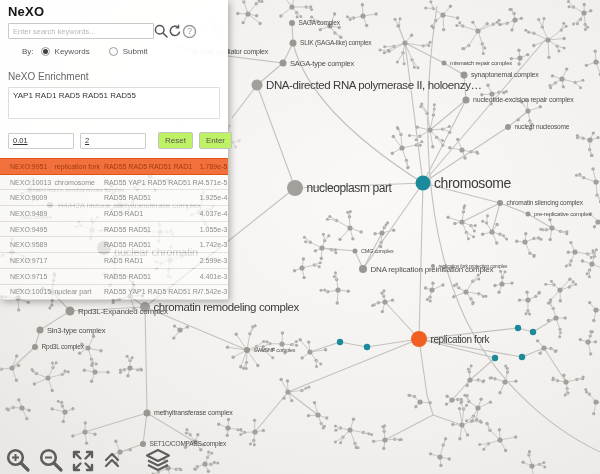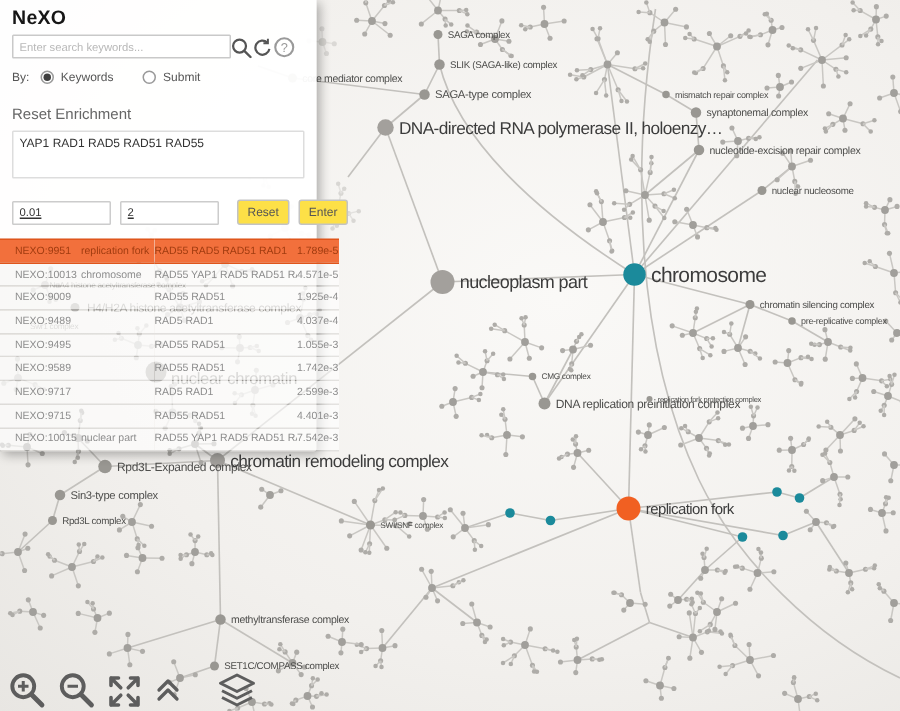--- a/index.html
+++ b/index.html
@@ -10,37 +10,37 @@
   }
   #net{position:absolute;left:0;top:0;}
   #net .e{stroke:#c9c7c3;stroke-width:1;fill:none;}
   #net .me{stroke:#c3c1bd;stroke-width:1.1;fill:none;}
   #net .nd{fill:#aeaca8;}
   #net .nd2{fill:#a19f9b;}
   #net .lbl-big{fill:#3c3c3c;letter-spacing:-0.4px;}
   #net .lbl-sm{fill:#4e4e4c;letter-spacing:-0.2px;}
   #net .lbl-faint{letter-spacing:-0.2px;}
 
-  .panel{position:absolute;left:0;top:0;width:211px;box-shadow:2px 2px 7px rgba(0,0,0,0.30);border-radius:0 0 2px 2px;}
+  .panel{position:absolute;left:0;top:0;width:228px;box-shadow:2px 2px 7px rgba(0,0,0,0.30);border-radius:0 0 2px 2px;}
   .panel-top{background:rgba(255,255,255,0.95);padding:4px 8px 9px 8px;}
   .title{font-size:13px;font-weight:bold;color:#161616;margin-bottom:4px;letter-spacing:0.2px;}
-  .search-row{display:flex;align-items:flex-end;gap:0;}
+  .search-row{display:flex;align-items:center;gap:0;}
   .search-input{width:136px;height:12px;border:1px solid #c9c9c9;border-radius:1px;font-size:7.5px;padding:1px 4px;color:#444;background:#fff;outline:none;font-family:inherit;}
   .search-input::placeholder{color:#b8b8b8;}
   .ibtn{background:none;border:none;padding:0;margin:0;cursor:pointer;line-height:0;}
-  .by-row{display:flex;align-items:center;gap:5px;margin-top:8px;font-size:8px;color:#555;}
+  .by-row{display:flex;align-items:center;gap:5px;margin-top:8px;font-size:8px;color:#555;margin-left:14px;}
   .by-row .lab{margin-right:2px;}
   .radio{width:7px;height:7px;border:1px solid #9a9a9a;border-radius:50%;display:inline-block;position:relative;background:#fff;}
   .radio.sel::after{content:"";position:absolute;left:1px;top:1px;right:1px;bottom:1px;background:#3f3f3f;border-radius:50%;}
   .radio-lab{margin-right:14px;}
   .te-heading{margin-top:15px;font-size:10px;color:#666;}
   .genes-box{margin-top:5px;width:100%;box-sizing:border-box;height:32px;border:1px solid #ddd;border-radius:1px;font-size:8px;color:#333;resize:none;padding:3px 4px;font-family:inherit;background:#fff;outline:none;}
   .inputs-row{display:flex;gap:6px;margin-top:9px;align-items:center;}
   .num-input{width:56px;height:12px;border:1px solid #ccc;border-radius:1px;font-size:7.5px;padding:1px 4px;color:#333;font-family:inherit;outline:none;text-decoration:underline;}
-  .btn{height:17px;font-size:8px;color:#555;background:#fde047;border:1px solid #c3c3c3;border-radius:2px;padding:0 6px;font-family:inherit;cursor:pointer;}
+  .btn{height:17px;font-size:8px;color:#555;background:#bef264;border:1px solid #c3c3c3;border-radius:2px;padding:0 6px;font-family:inherit;cursor:pointer;}
   .inputs-row .spacer{flex:1;}
   table.results{width:100%;border-collapse:collapse;font-size:7px;color:#8d8d8d;table-layout:fixed;}
   table.results td{height:14.7px;padding:0 2px 0 0;border-bottom:1px solid rgba(110,110,110,0.13);background:rgba(255,255,255,0.62);white-space:nowrap;overflow:hidden;}
   table.results td.c0{width:42px;padding-left:10px;}
   table.results td.c1{width:47px;}
   table.results td.c2{width:93px;}
   table.results td.c3{width:26px;}
   table.results tr.hl td{background:#f2703c;color:#a13c10;border-top:1px solid #e0551b;border-bottom:1px solid #e0551b;}
 
   .toolbar{position:absolute;left:5px;bottom:1px;display:flex;align-items:flex-end;gap:7px;}
@@ -1993,21 +1993,21 @@
       </div>
 
       <div class="by-row">
         <span class="lab">By:</span>
         <span class="radio sel"></span>
         <span class="radio-lab">Keywords</span>
         <span class="radio"></span>
         <span class="radio-lab">Submit</span>
       </div>
 
-      <div class="te-heading">Reset Enrichment</div>
+      <div class="te-heading">NeXO Enrichment</div>
 
       <textarea class="genes-box" style="">YAP1 RAD1 RAD5 RAD51 RAD55</textarea>
 
       <div class="inputs-row">
         <input class="num-input" type="text" value="0.01" style="">
         <input class="num-input" type="text" value="2" style="">
         <span class="spacer"></span>
         <button class="btn">Reset</button>
         <button class="btn">Enter</button>
       </div>

